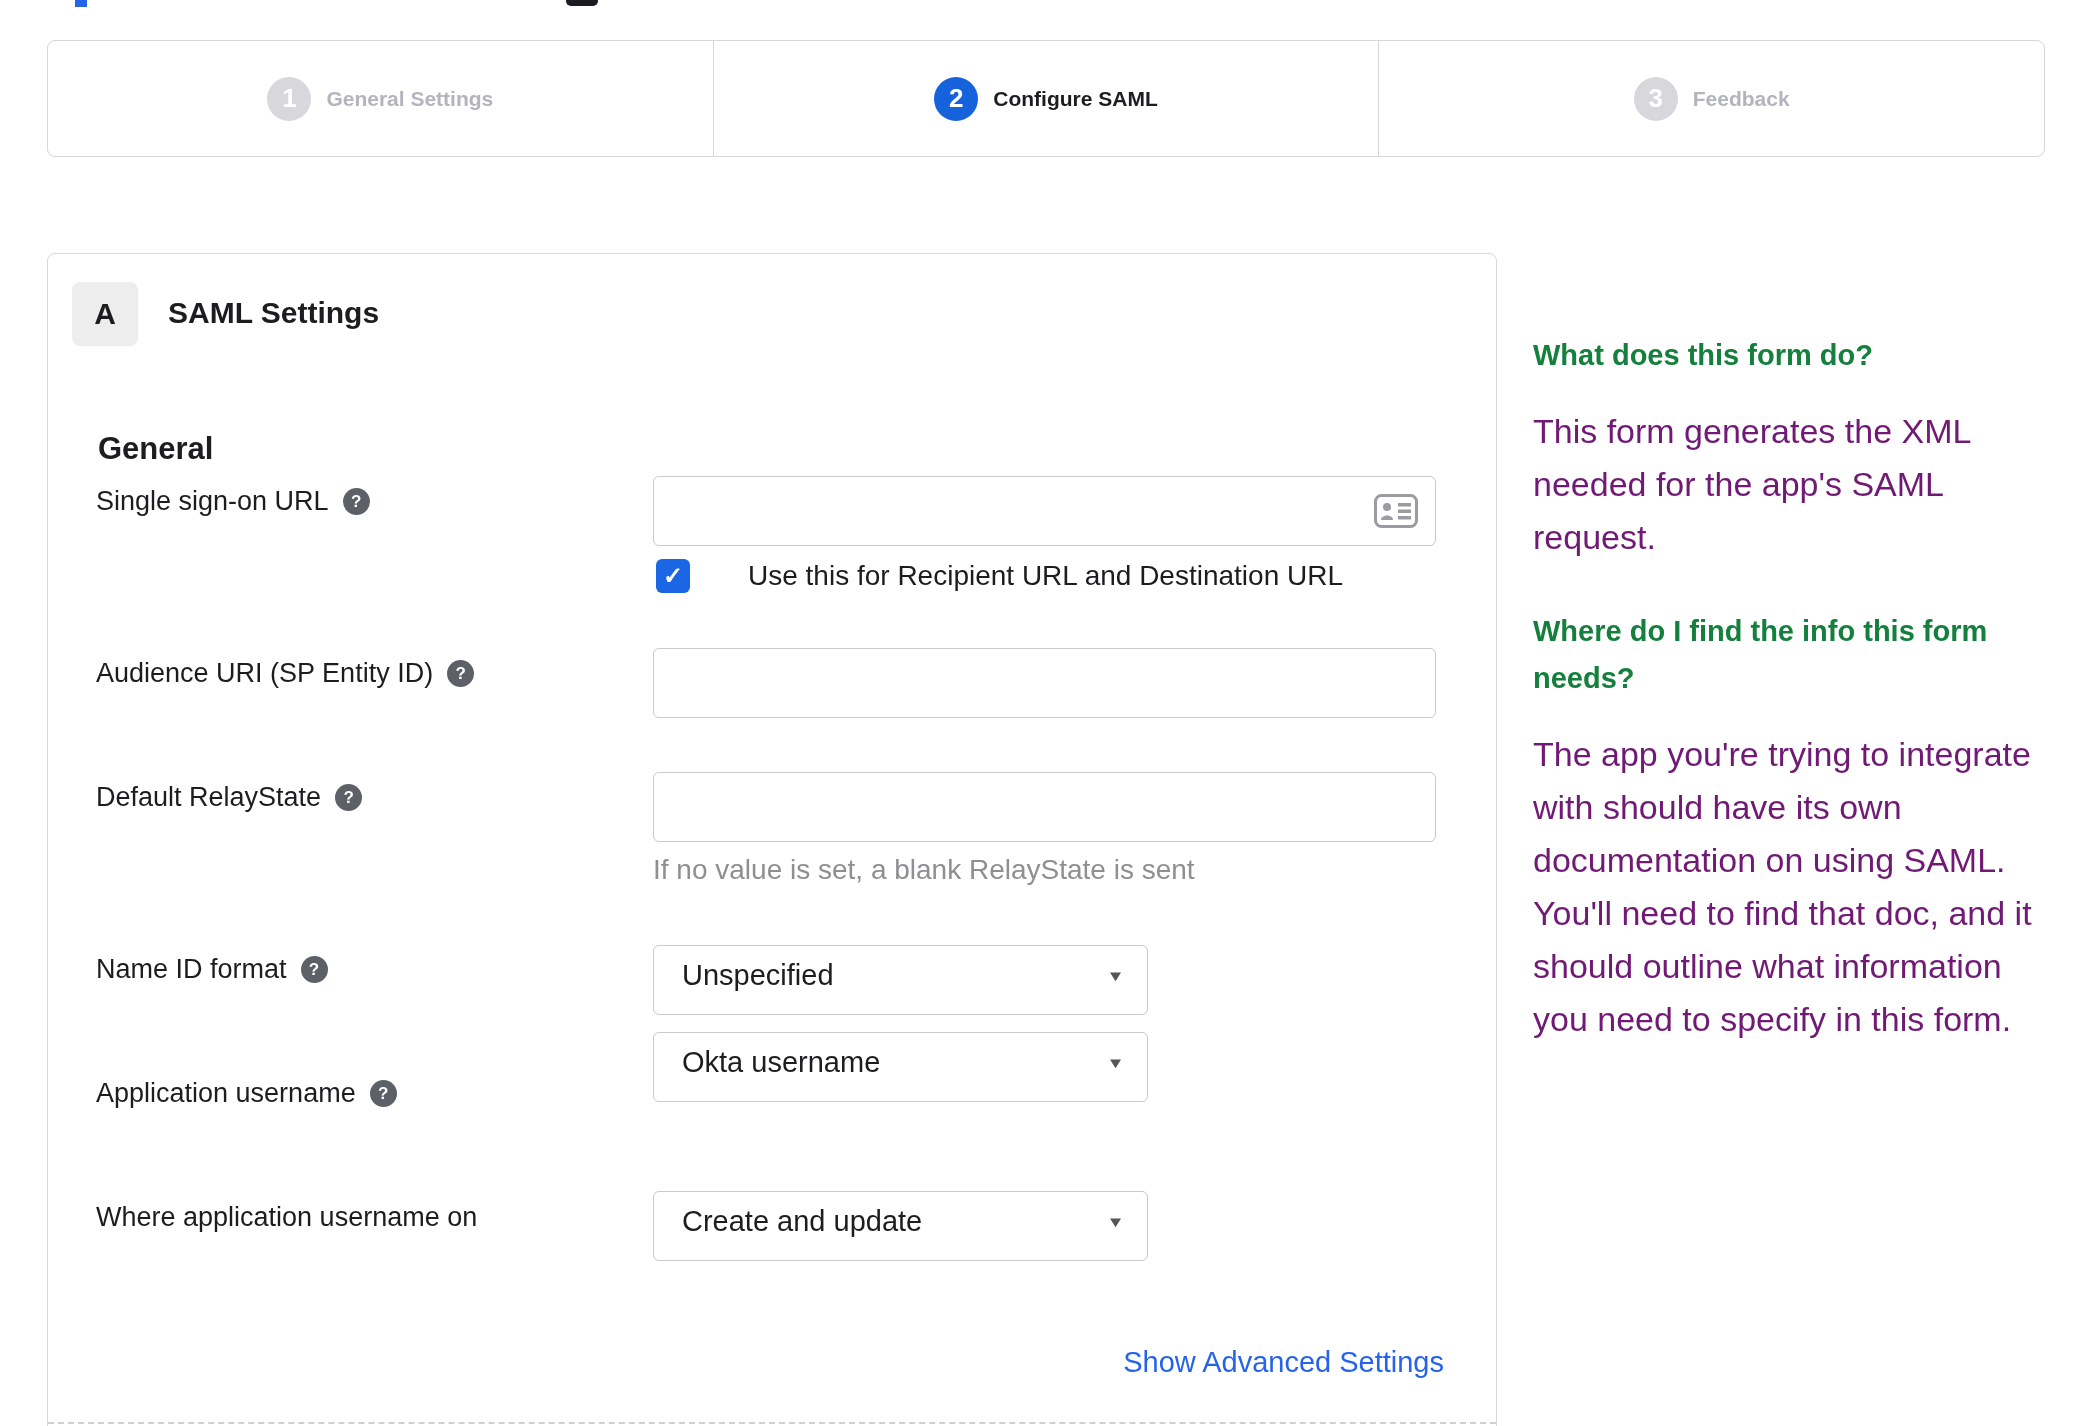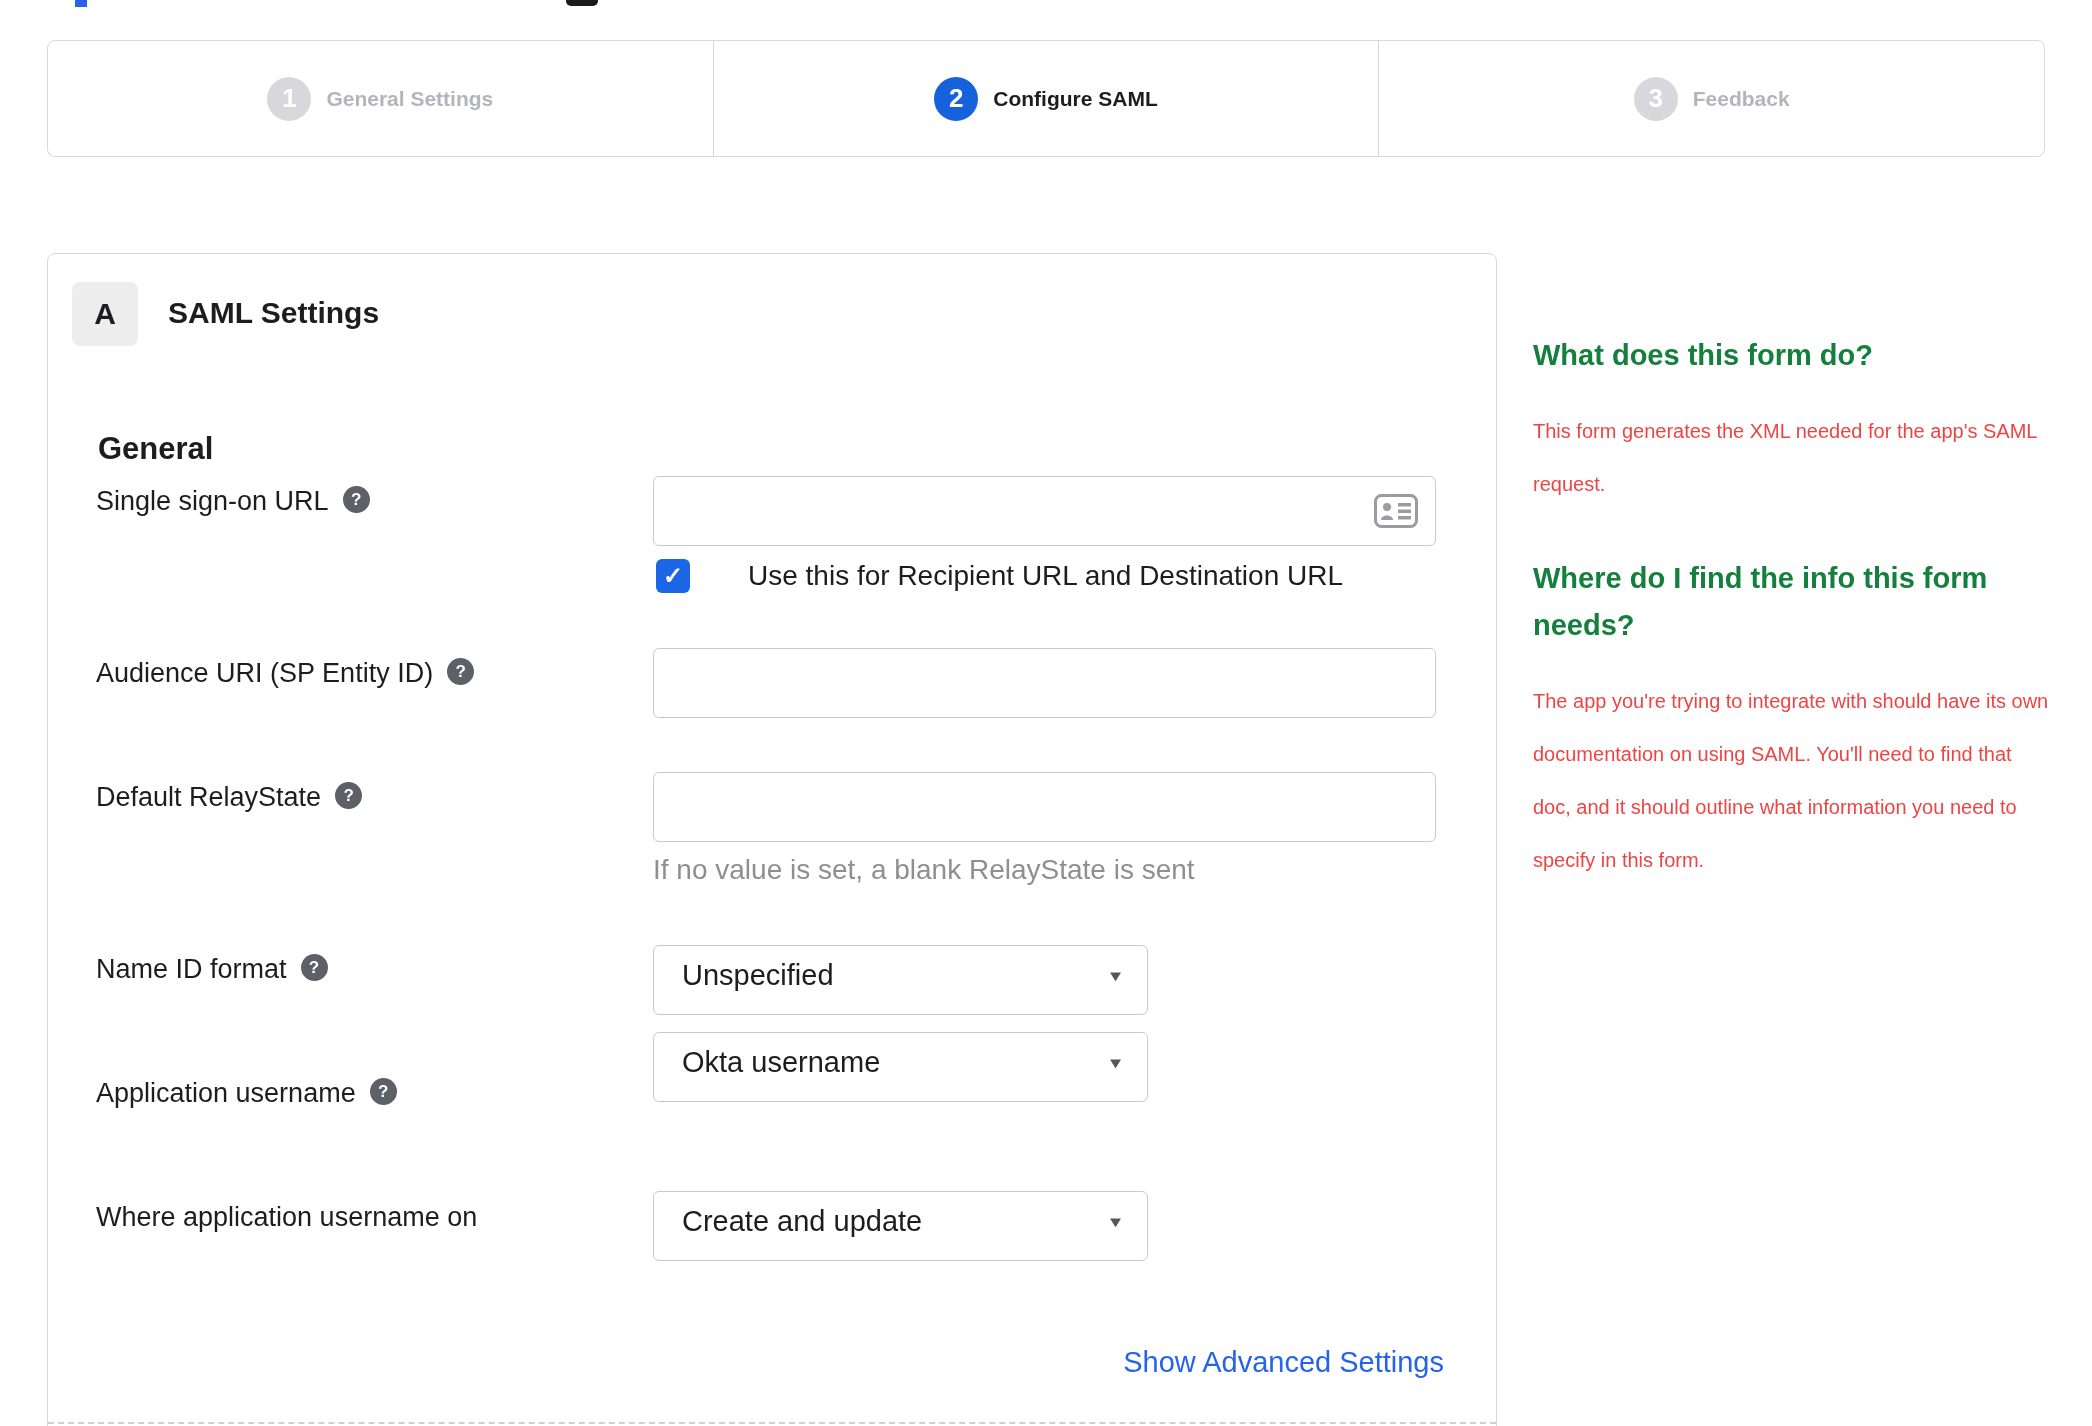--- a/index.html
+++ b/index.html
@@ -54,21 +54,21 @@
     font-size:30px; font-weight:bold; color:#1d1d21;
   }
   .group-heading {
     position:absolute; left:50px; top:146px;
     font-size:31px; font-weight:bold; color:#1d1d21;margin-top:31px;
   }
 
   .field-label {
     position:absolute; left:48px;
     font-size:27px; color:#1d1d21;
-    display:flex; align-items:flex-start; gap:14px;
+    display:flex; align-items:center; gap:14px;
     white-space:nowrap;
   }
   .help-icon {
     width:27px; height:27px; border-radius:50%;
     background:#5d6066; color:#fff;
     display:inline-flex; align-items:center; justify-content:center;
     font-size:17px; font-weight:bold;
     cursor:pointer; flex:0 0 auto;
   }
 
@@ -124,21 +124,21 @@
 
   
   .sidebar {
     position:absolute; left:1533px; top:332px; width:518px;
   }
   .sidebar h3 {
     font-size:29px; font-weight:bold; color:#15803d;
     line-height:47px; margin:0 0 26px 0;
   }
   .sidebar p {
-    font-size:20px; color:#ef4444;
+    font-size:34px; color:#701a75;
     line-height:53px; margin:0 0 44px 0;
   }
 </style>
 </head>
 <body>
 
 <div class="frag-blue"></div>
 <div class="frag-dark"></div>
 
 <div class="stepper">

